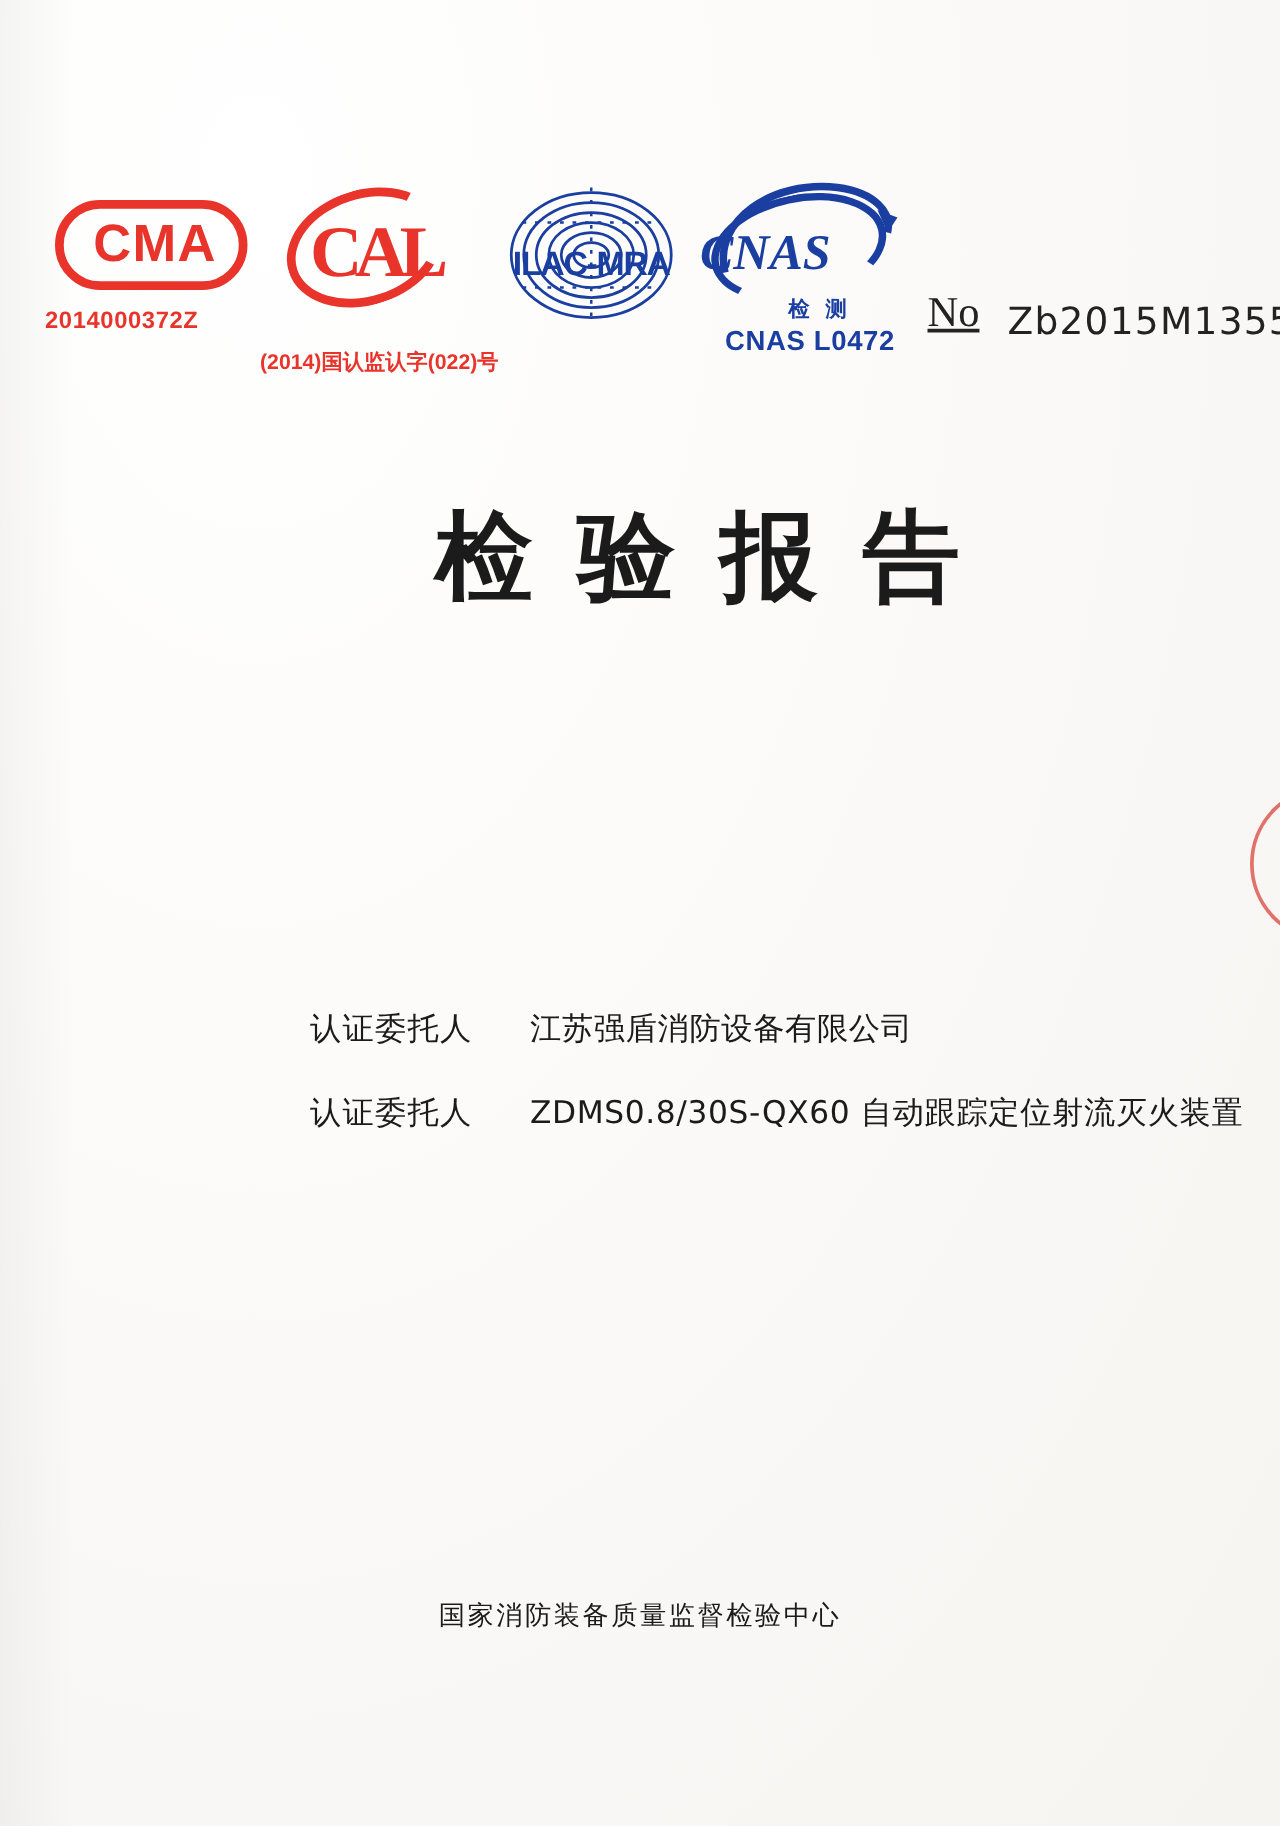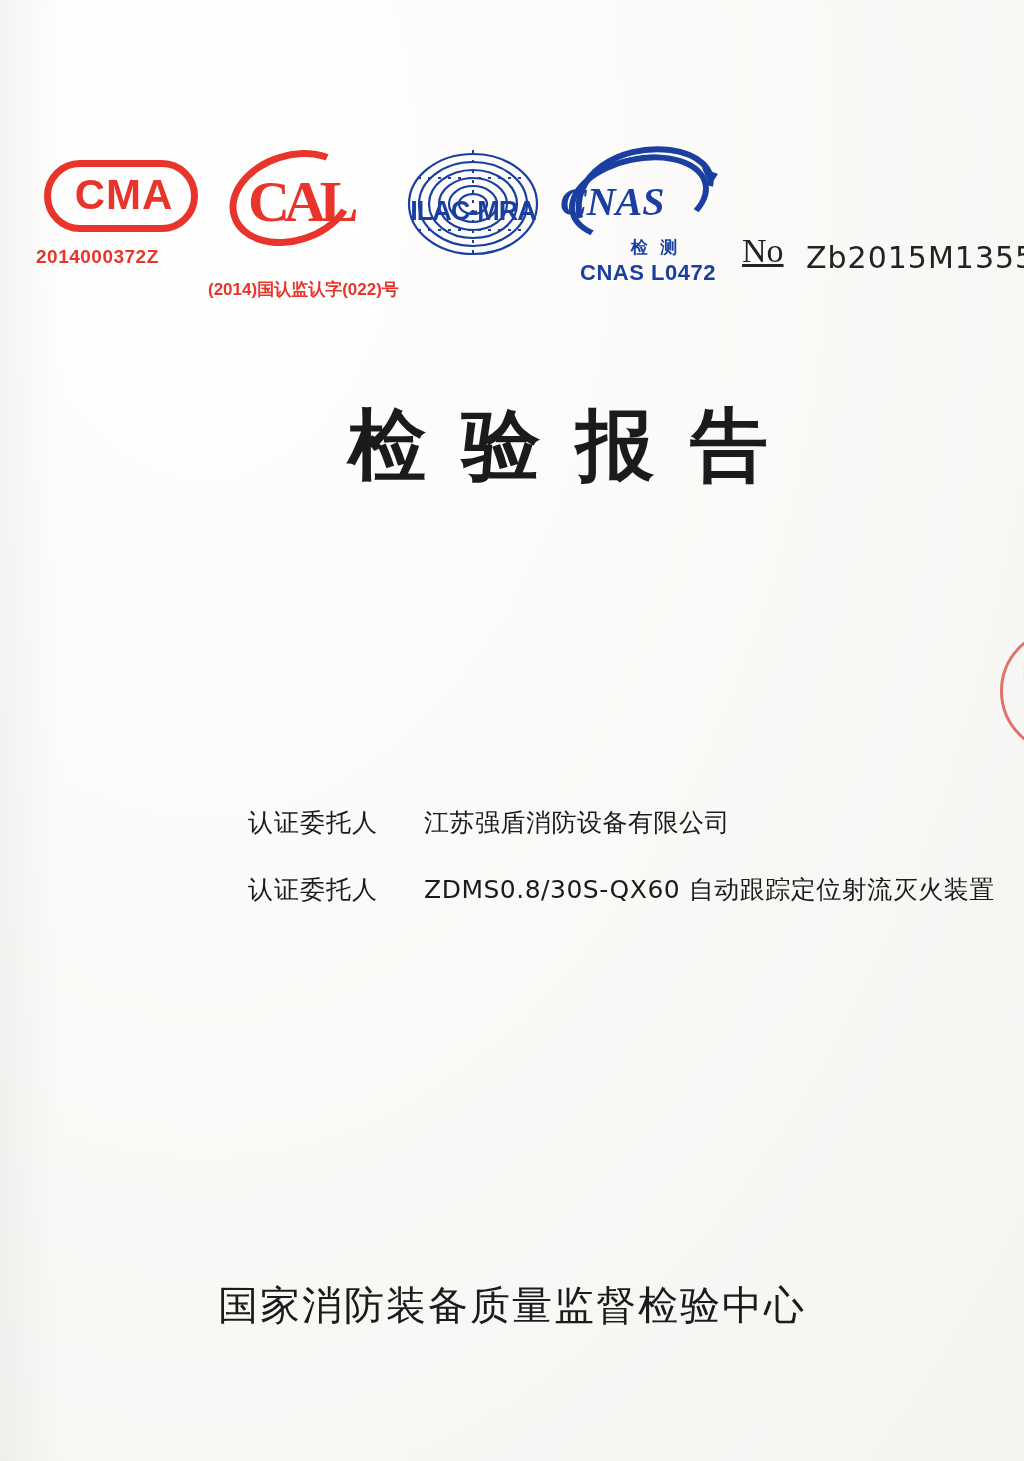--- a/index.html
+++ b/index.html
@@ -235,21 +235,21 @@
     white-space: nowrap;
   }
 
   
   .footer {
     position: absolute;
     left: 0; top: 1278px;
     width: 1024px;
     text-align: center;
     font-family: "DejaVu Sans", sans-serif;
-    font-size: 40px;
+    font-size: 21px;
     letter-spacing: 2px;
     color: #1b1b1b;
   }
 
   
   .stamp {
     position: absolute;
     left: 1000px; top: 628px;
     width: 120px; height: 120px;
     border: 3px solid #d8453c;

